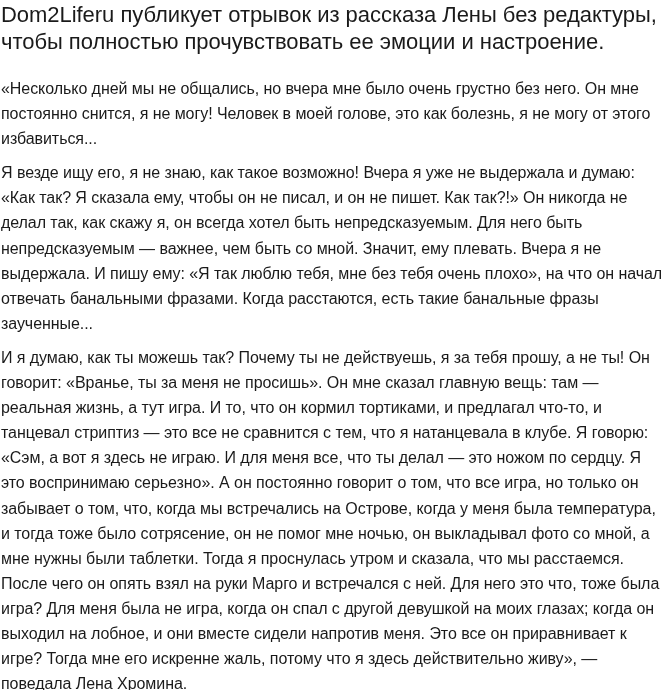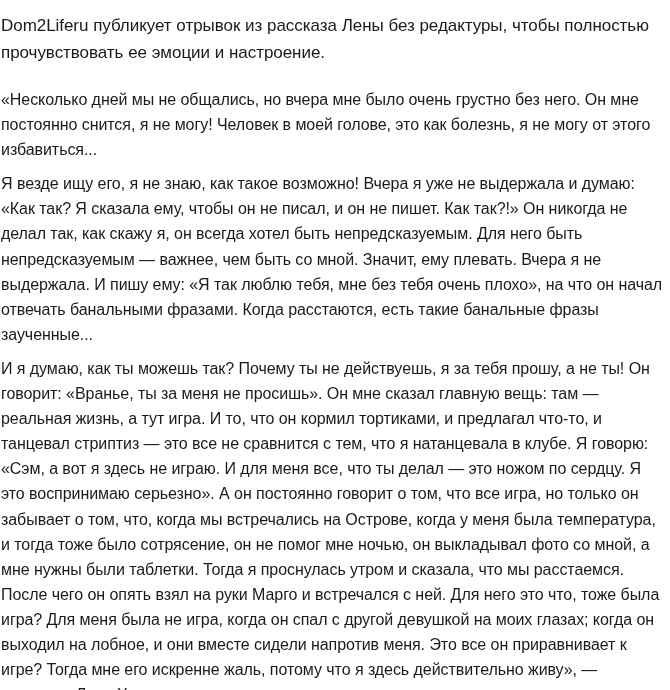--- a/index.html
+++ b/index.html
@@ -17,24 +17,24 @@
   }
 
   .article {
     width: 670px;
     box-sizing: border-box;
     padding: 0 2px 0 1px;
   }
 
   
   .lead {
-    font-size: 17px;
+    font-size: 22px;
     line-height: 27px;
     margin: 0;
-    padding-top: 12px;
+    padding-top: 1px;
     color: #1a1a1a;
     letter-spacing: -0.05px;
     word-spacing: 0.1px;
   }
 
   
   .gap {
     height: 21px;
   }
 

